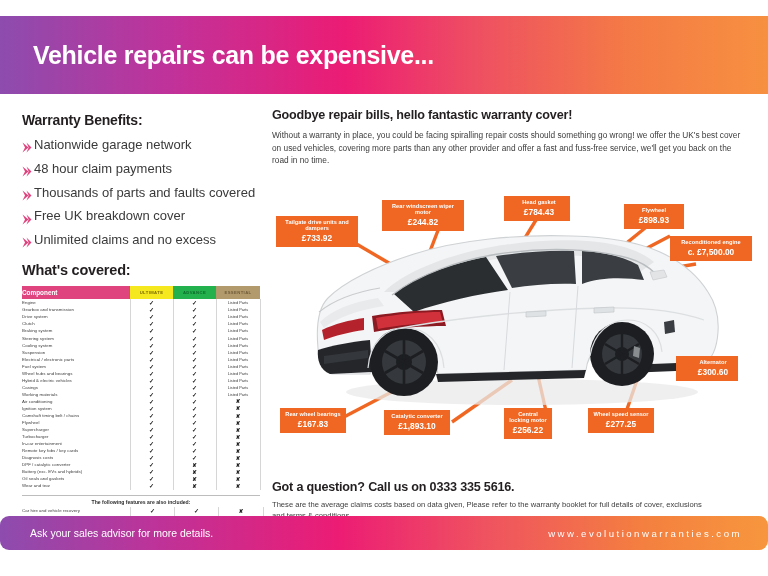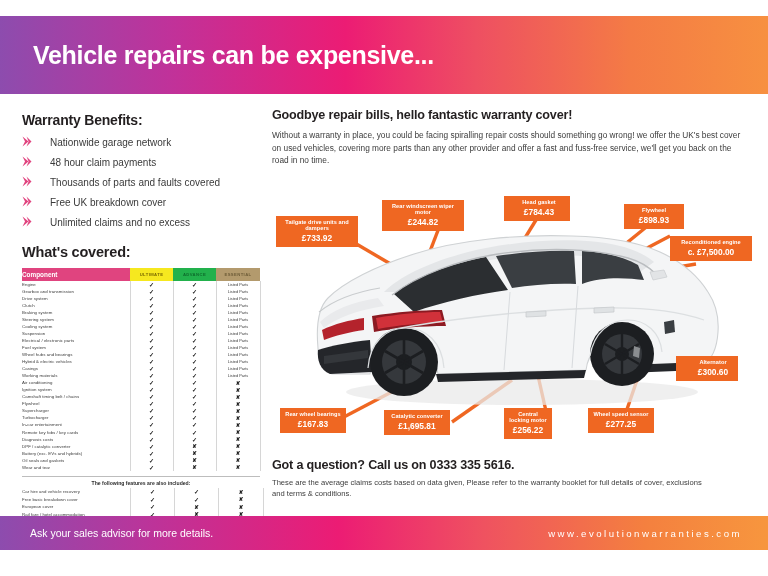--- a/index.html
+++ b/index.html
@@ -20,22 +20,22 @@
     position:absolute;left:33px;top:50%;transform:translateY(-50%);
     color:#ffffff;font-size:25px;font-weight:600;letter-spacing:-0.3px;
     white-space:nowrap;
   }
 
   
   .left-col{position:absolute;left:22px;top:112px;width:242px;}
   .h2{font-size:14px;font-weight:700;color:#231f20;margin:0 0 9px 0;letter-spacing:-0.2px;}
   .benefits{list-style:none;margin:0;padding:0;}
   .benefits li{
-    display:flex;align-items:flex-start;gap:18px;
-    font-size:10px;color:#3a3a3a;line-height:1.25;margin-bottom:7.5px;
+    display:flex;align-items:flex-end;gap:2px;
+    font-size:13px;color:#3a3a3a;line-height:1.25;margin-bottom:7.5px;
   }
   .chev{display:inline-block;flex:0 0 auto;width:10px;height:11px;margin-top:-1px;}
   .chev svg{display:block;}
   .h2b{font-size:14.5px;font-weight:700;color:#231f20;margin:14px 0 8px 0;letter-spacing:-0.2px;}
 
   
   .cov-table{width:238px;border-collapse:collapse;table-layout:fixed;font-size:4.3px;}
   .cov-table th{padding:0;}
   .th-comp{
     background:#e0447f;color:#ffffff;font-size:6.4px;font-weight:700;
@@ -69,28 +69,29 @@
   
   .callout{
     position:absolute;background:#ef6722;color:#ffffff;
     text-align:center;padding:3px 4px 4px 4px;box-sizing:border-box;
     line-height:1.12;
   }
   .callout .cl-name{font-size:5.6px;font-weight:700;display:block;letter-spacing:0.05px;}
   .callout .cl-price{font-size:8.4px;font-weight:600;display:block;margin-top:2.5px;}
 
   
-  .question{position:absolute;left:272px;top:458px;width:430px;}
+  .question{position:absolute;left:272px;top:480px;width:430px;}
   .q-head{font-size:12.6px;font-weight:700;color:#231f20;margin:0 0 5px 0;letter-spacing:-0.2px;}
   .q-body{font-size:7.6px;line-height:1.5;color:#3c3c3c;margin:0;}
 
   
   .footer{
     position:absolute;left:0;bottom:26px;width:768px;height:34px;
     background:linear-gradient(90deg,#8d4cae 0%,#bd3399 20%,#ec1c74 44%,#ef5260 63%,#f4803f 84%,#f7963e 100%);
+    border-radius:9px;
   }
   .f-left{position:absolute;left:30px;top:50%;transform:translateY(-50%);color:#fff;font-size:10.5px;font-weight:500;white-space:nowrap;}
   .f-right{position:absolute;right:26px;top:50%;transform:translateY(-50%);color:#fff;font-size:9.6px;letter-spacing:2.5px;white-space:nowrap;}
 </style>
 </head>
 <body>
 
 <div class="page">
 
   <div class="banner">
@@ -492,21 +493,21 @@
       <span class="cl-price">£300.60</span>
     </div>
 
     <div class="callout" style="left:8px;top:228px;width:66px;">
       <span class="cl-name">Rear wheel bearings</span>
       <span class="cl-price">£167.83</span>
     </div>
 
     <div class="callout" style="left:112px;top:230px;width:66px;">
       <span class="cl-name">Catalytic converter</span>
-      <span class="cl-price">£1,695.81</span>
+      <span class="cl-price">£1,893.10</span>
     </div>
 
     <div class="callout" style="left:232px;top:228px;width:48px;">
       <span class="cl-name">Central locking motor</span>
       <span class="cl-price">£256.22</span>
     </div>
 
     <div class="callout" style="left:316px;top:228px;width:66px;">
       <span class="cl-name">Wheel speed sensor</span>
       <span class="cl-price">£277.25</span>

